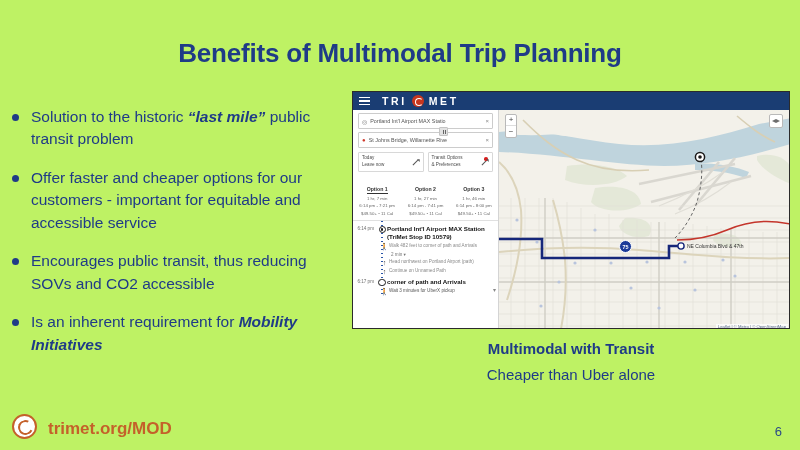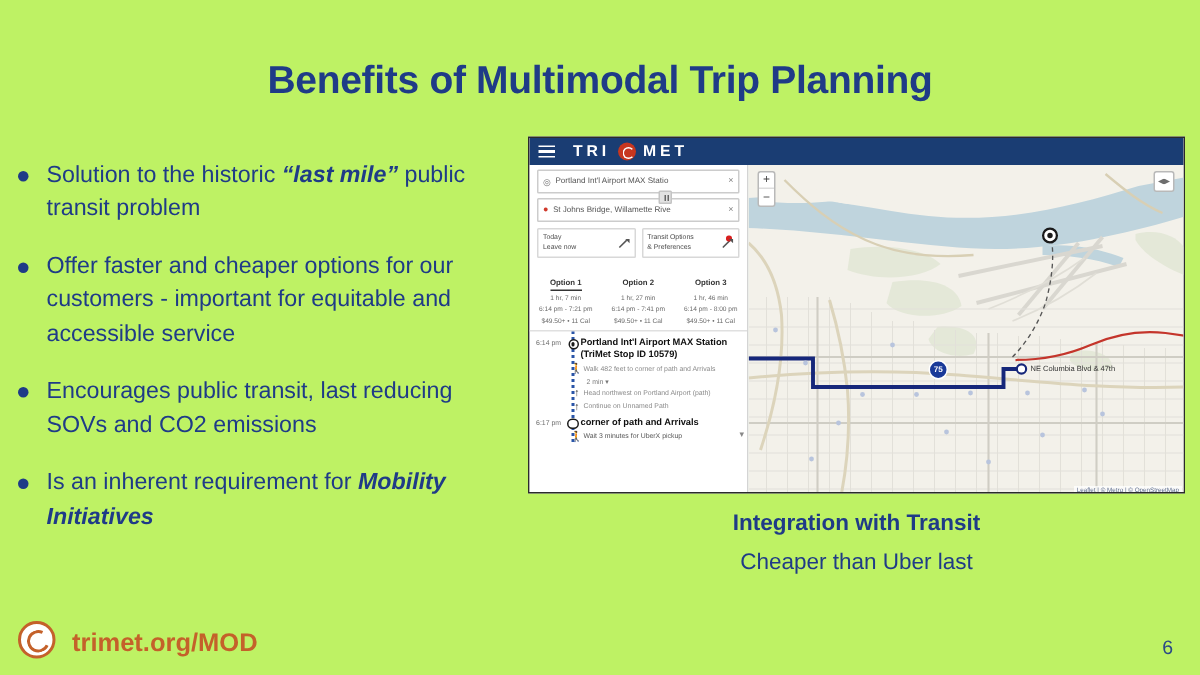--- a/index.html
+++ b/index.html
@@ -246,21 +246,21 @@
     </div>
     <div class="bullet-row">
       <span class="bullet-dot"></span>
       <div class="bullet-text">
         <span>Offer faster and cheaper options for our customers - important for equitable and accessible service</span>
       </div>
     </div>
     <div class="bullet-row">
       <span class="bullet-dot"></span>
       <div class="bullet-text">
-        <span>Encourages public transit, last reducing SOVs and CO2 emissions</span>
+        <span>Encourages public transit, thus reducing SOVs and CO2 accessible</span>
       </div>
     </div>
     <div class="bullet-row">
       <span class="bullet-dot"></span>
       <div class="bullet-text">
         <span>Is an inherent requirement for </span><em>Mobility Initiatives</em>
       </div>
     </div>
   </div>
 
@@ -501,21 +501,21 @@
         </div>
 
         <div class="route-badge" style="left:120px; top:130px;">75</div>
         <div class="map-label" style="left:188px; top:133px;">NE Columbia Blvd &amp; 47th</div>
         <div class="attrib">Leaflet | © Metro | © OpenStreetMap</div>
       </div>
     </div>
   </div>
 
   <div class="caption">
-    <div class="cap-head">Integration with Transit</div>
-    <div class="cap-line">Cheaper than Uber last</div>
+    <div class="cap-head">Multimodal with Transit</div>
+    <div class="cap-line">Cheaper than Uber alone</div>
   </div>
 
   <div class="footer-logo"></div>
   <div class="footer-url">trimet.org/MOD</div>
   <div class="page-num">6</div>
 
 </div>
 
 </body></html>

